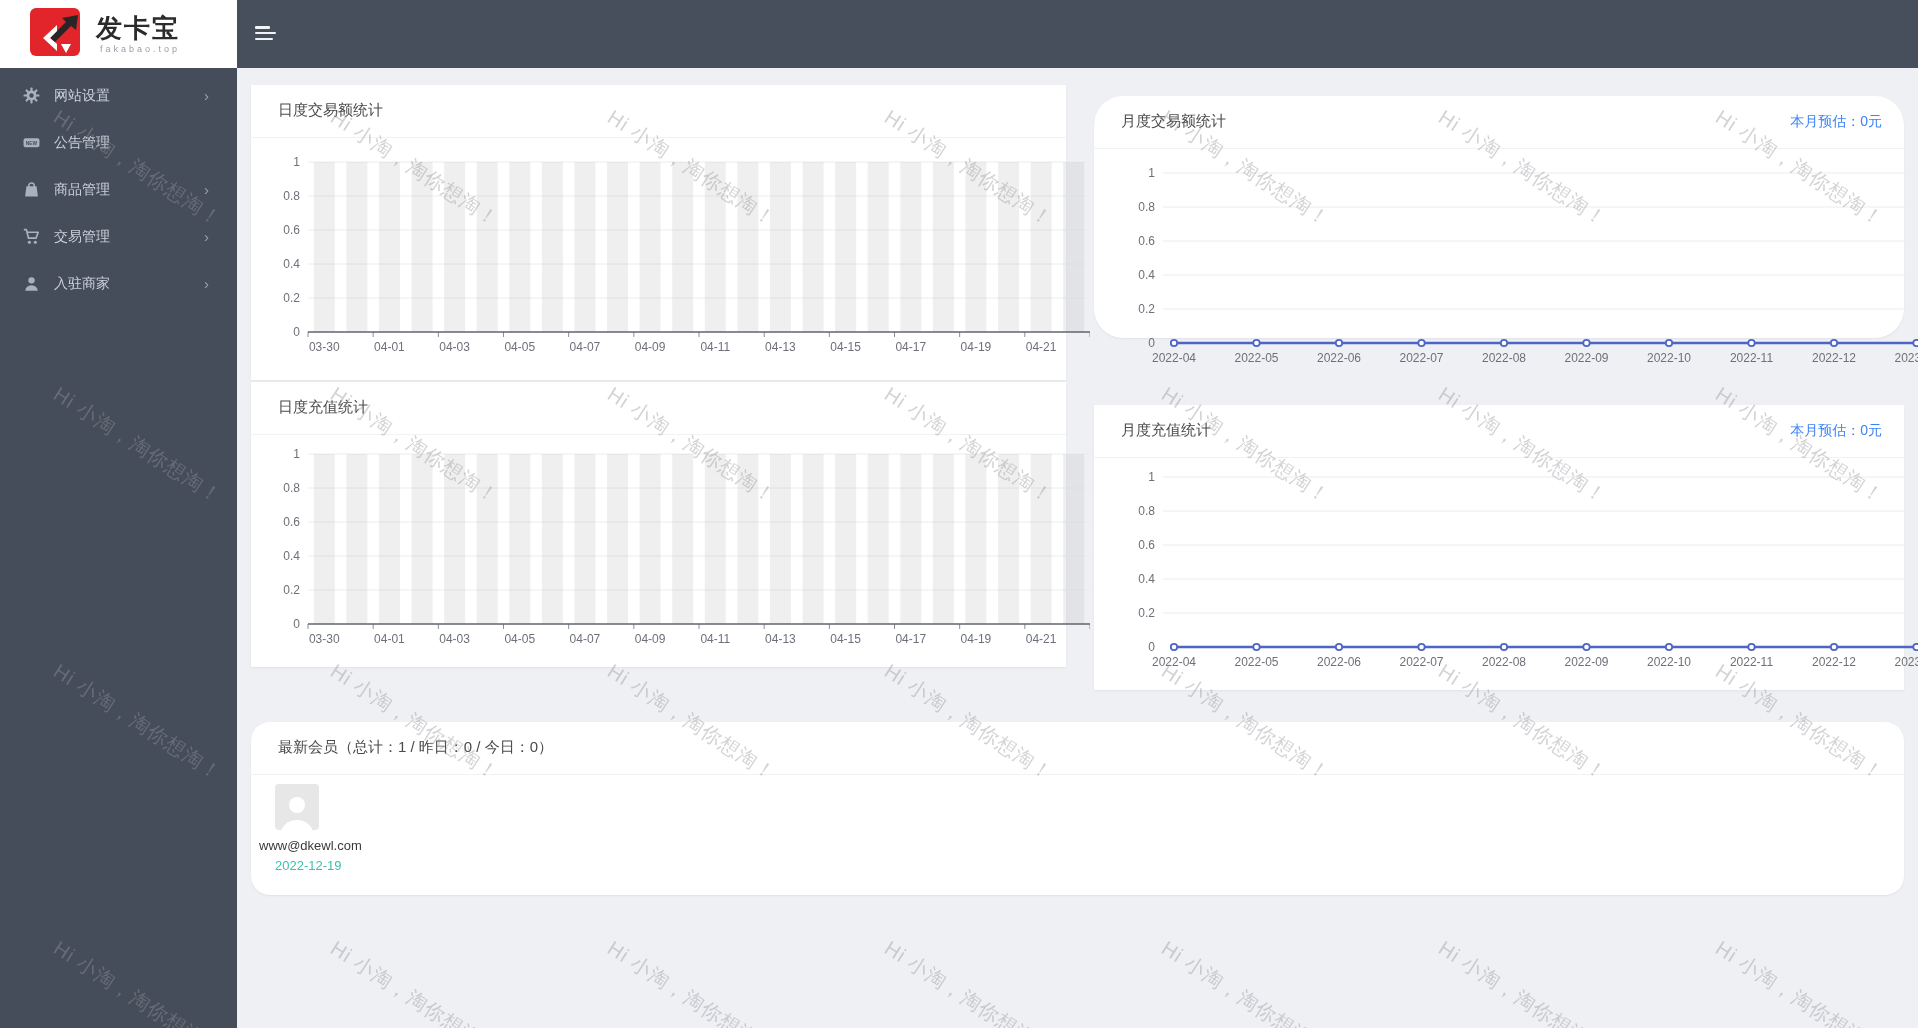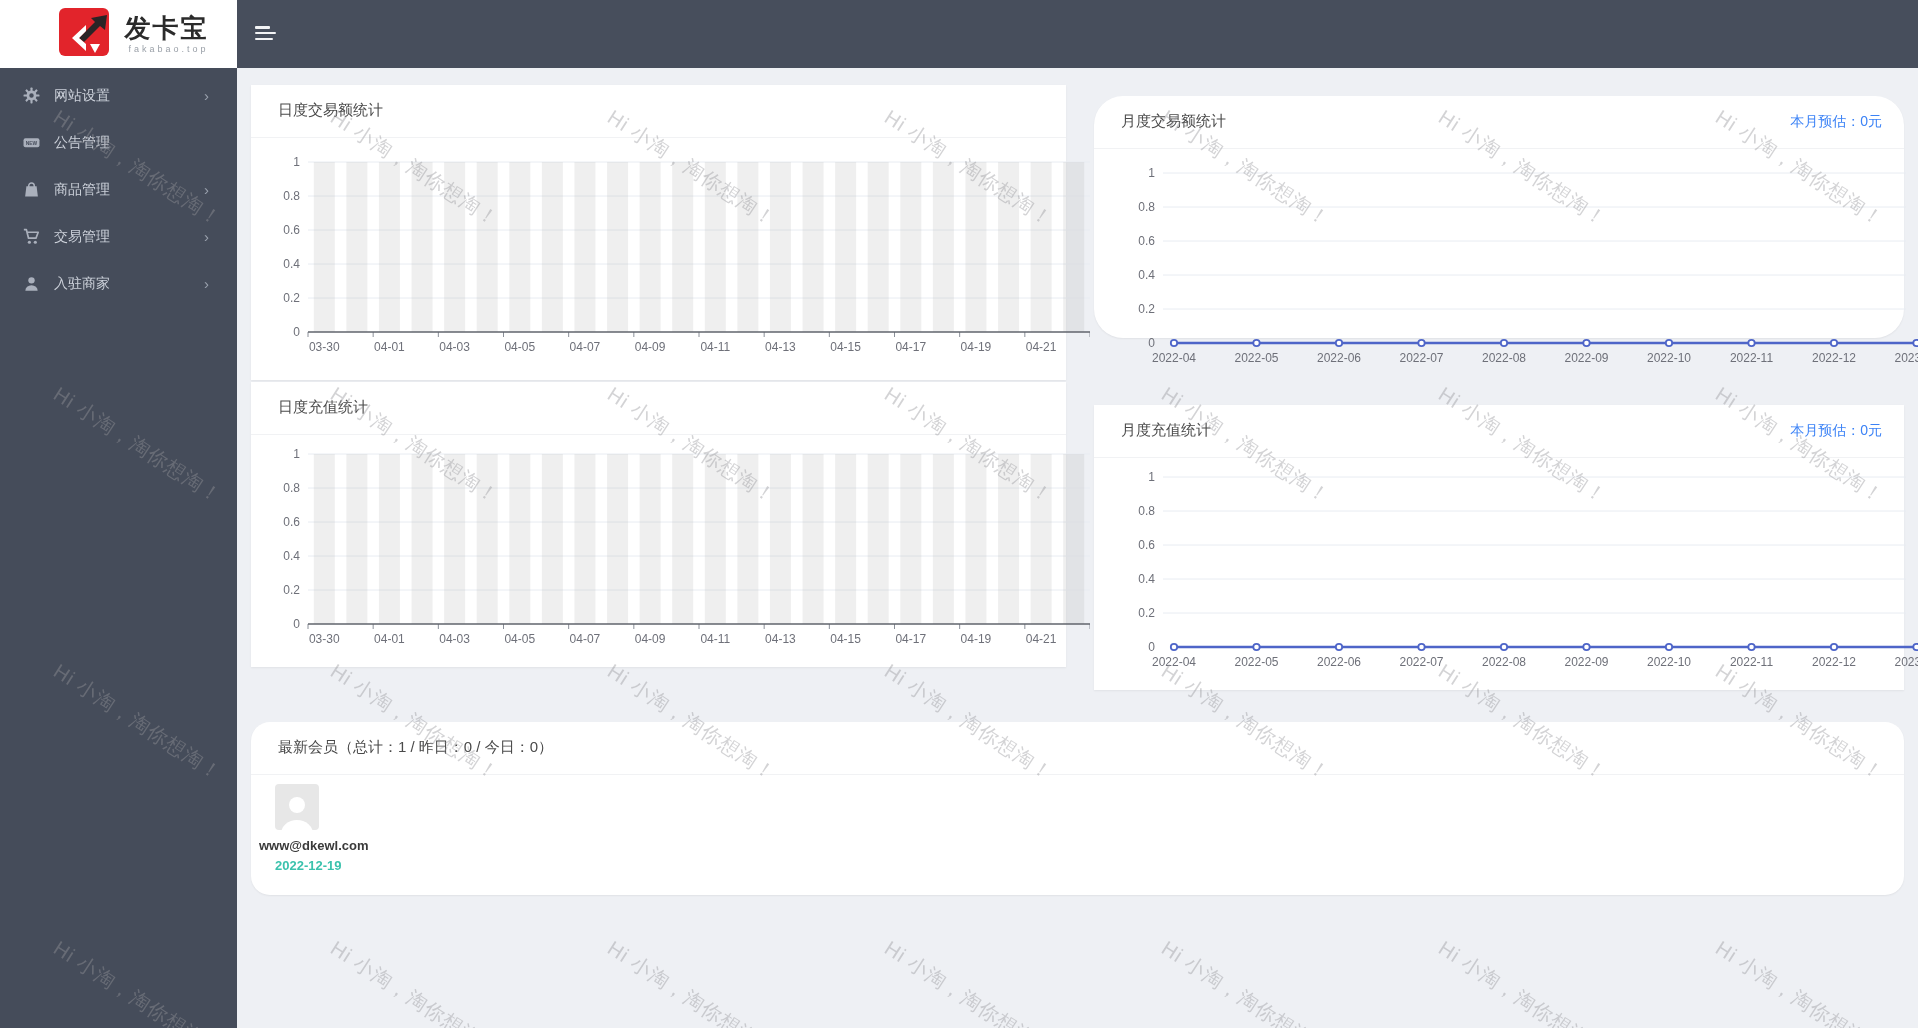--- a/index.html
+++ b/index.html
@@ -5,21 +5,21 @@
   * { margin:0; padding:0; box-sizing:border-box; }
   html,body { width:1918px; height:1028px; overflow:hidden; }
   body {
     font-family:"Liberation Sans","DejaVu Sans",sans-serif;
     background:#eef0f4; position:relative; color:#444;
   }
   
   .sidebar { position:absolute; left:0; top:0; width:237px; height:1028px;
     background:#454c5a; z-index:3; }
   .logo-area { height:68px; background:#ffffff; display:flex; align-items:center;
-    padding-left:30px;justify-content:center; }
+    padding-left:30px; }
   .logo-mark { width:56px; height:52px; flex:0 0 auto; }
   .logo-txt { margin-left:10px; display:flex; flex-direction:column; align-items:flex-start; }
   .brand-name { font-size:26px; font-weight:bold; color:#2b2b2b; letter-spacing:2px; line-height:28px; }
   .brand-domain { font-size:9px; color:#9aa0a8; letter-spacing:3px; margin-top:2px; align-self:flex-end; }
   .menu { padding-top:4px; }
   .menu-item { height:47px; display:flex; align-items:center; padding-left:22px;
     color:#ccd1da; font-size:14px; cursor:pointer; position:relative; }
   .menu-item .mi-icon { width:18px; height:18px; margin-right:14px; display:inline-flex;
     align-items:center; justify-content:center; }
   .menu-item .chev { position:absolute; right:28px; font-size:15px; color:#9aa1ad; }
@@ -45,21 +45,21 @@
   .estimate { position:absolute; right:22px; top:17px; font-size:14px; color:#3b82f6; }
   .chart-svg { position:absolute; left:0; display:block; }
   #card-daily-trade    { left:251px; top:85px;  width:815px; height:295px; }
   #card-monthly-trade  { left:1094px; top:96px; width:810px; height:242px;border-radius:29px; }
   #card-daily-recharge { left:251px; top:382px; width:815px; height:285px; }
   #card-monthly-recharge{ left:1094px; top:405px; width:810px; height:285px; }
   #card-members        { left:251px; top:722px; width:1653px; height:173px;border-radius:19px; }
   #chart-daily-trade, #chart-monthly-trade { top:62px; }
   #chart-daily-recharge, #chart-monthly-recharge { top:57px; }
   
-  .member-cell { position:absolute; left:8px; top:62px; width:140px;font-weight:bold; }
+  .member-cell { position:absolute; left:8px; top:62px; width:140px; }
   .member-avatar { width:44px; height:46px; border-radius:4px; background:#e7e7e7; margin-left:16px;
     overflow:hidden; display:flex; align-items:flex-end; justify-content:center; }
   .member-email { margin-top:8px; font-size:13px; color:#3a3a3a; white-space:nowrap;
     overflow:hidden; width:132px; }
   .member-date { margin-top:5px; margin-left:16px; font-size:13px; color:#3bc2ad; }
   
   #watermark-layer { position:absolute; inset:0; z-index:50; pointer-events:none; overflow:hidden; }
   .wm { position:absolute; font-size:20px; color:rgba(150,150,156,.42); white-space:nowrap;
     transform:rotate(33deg); transform-origin:left top; letter-spacing:1px; }
 </style>

